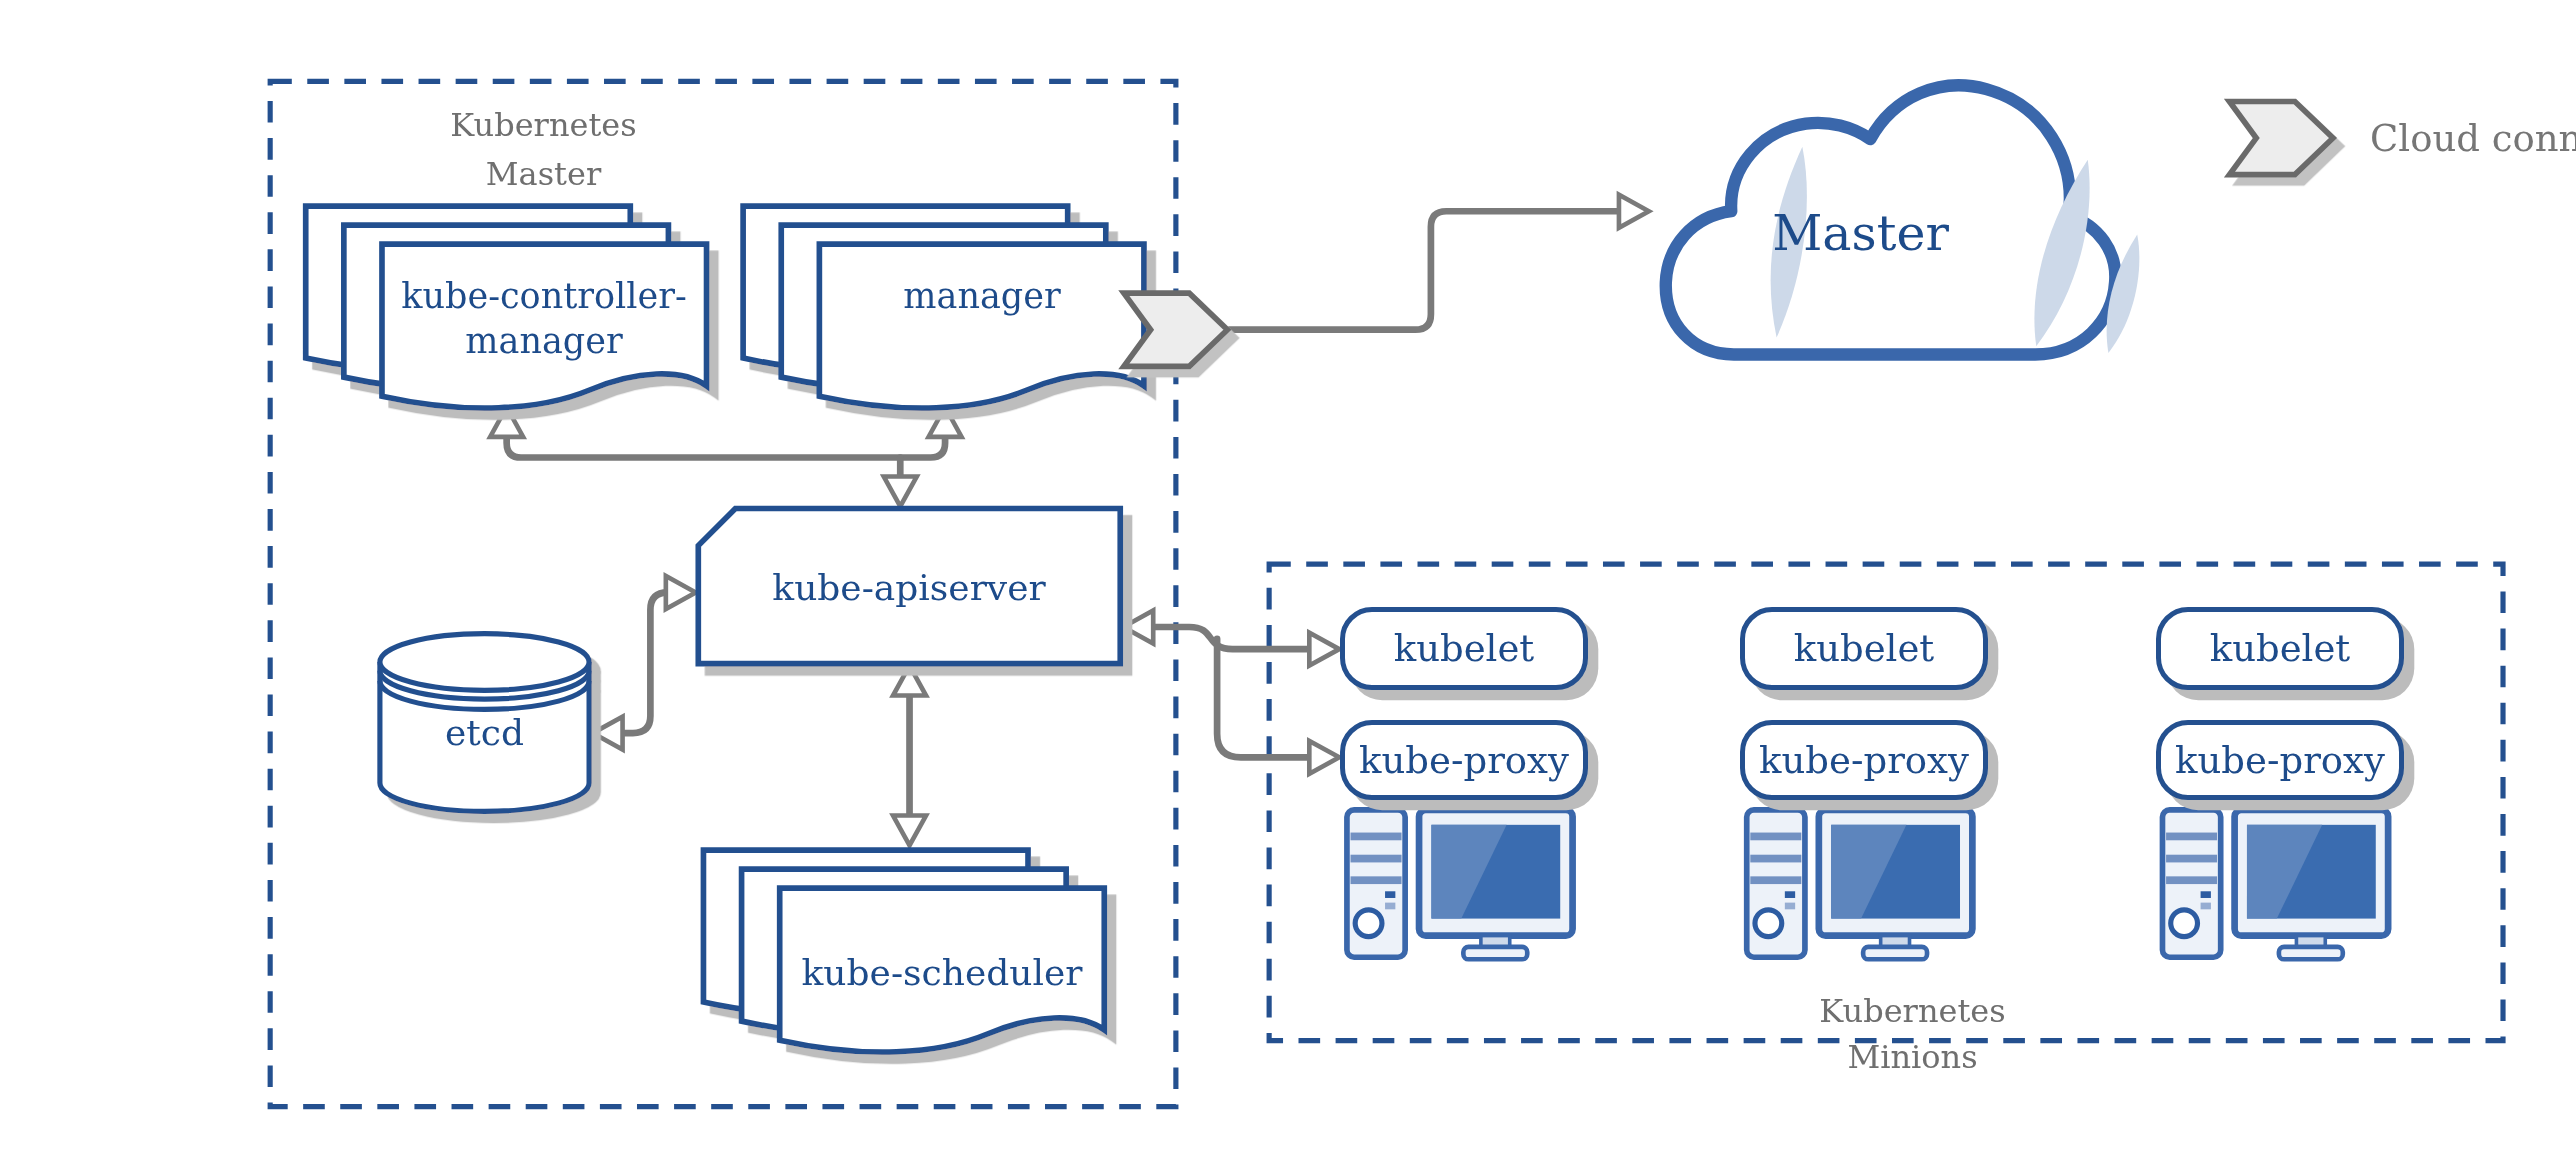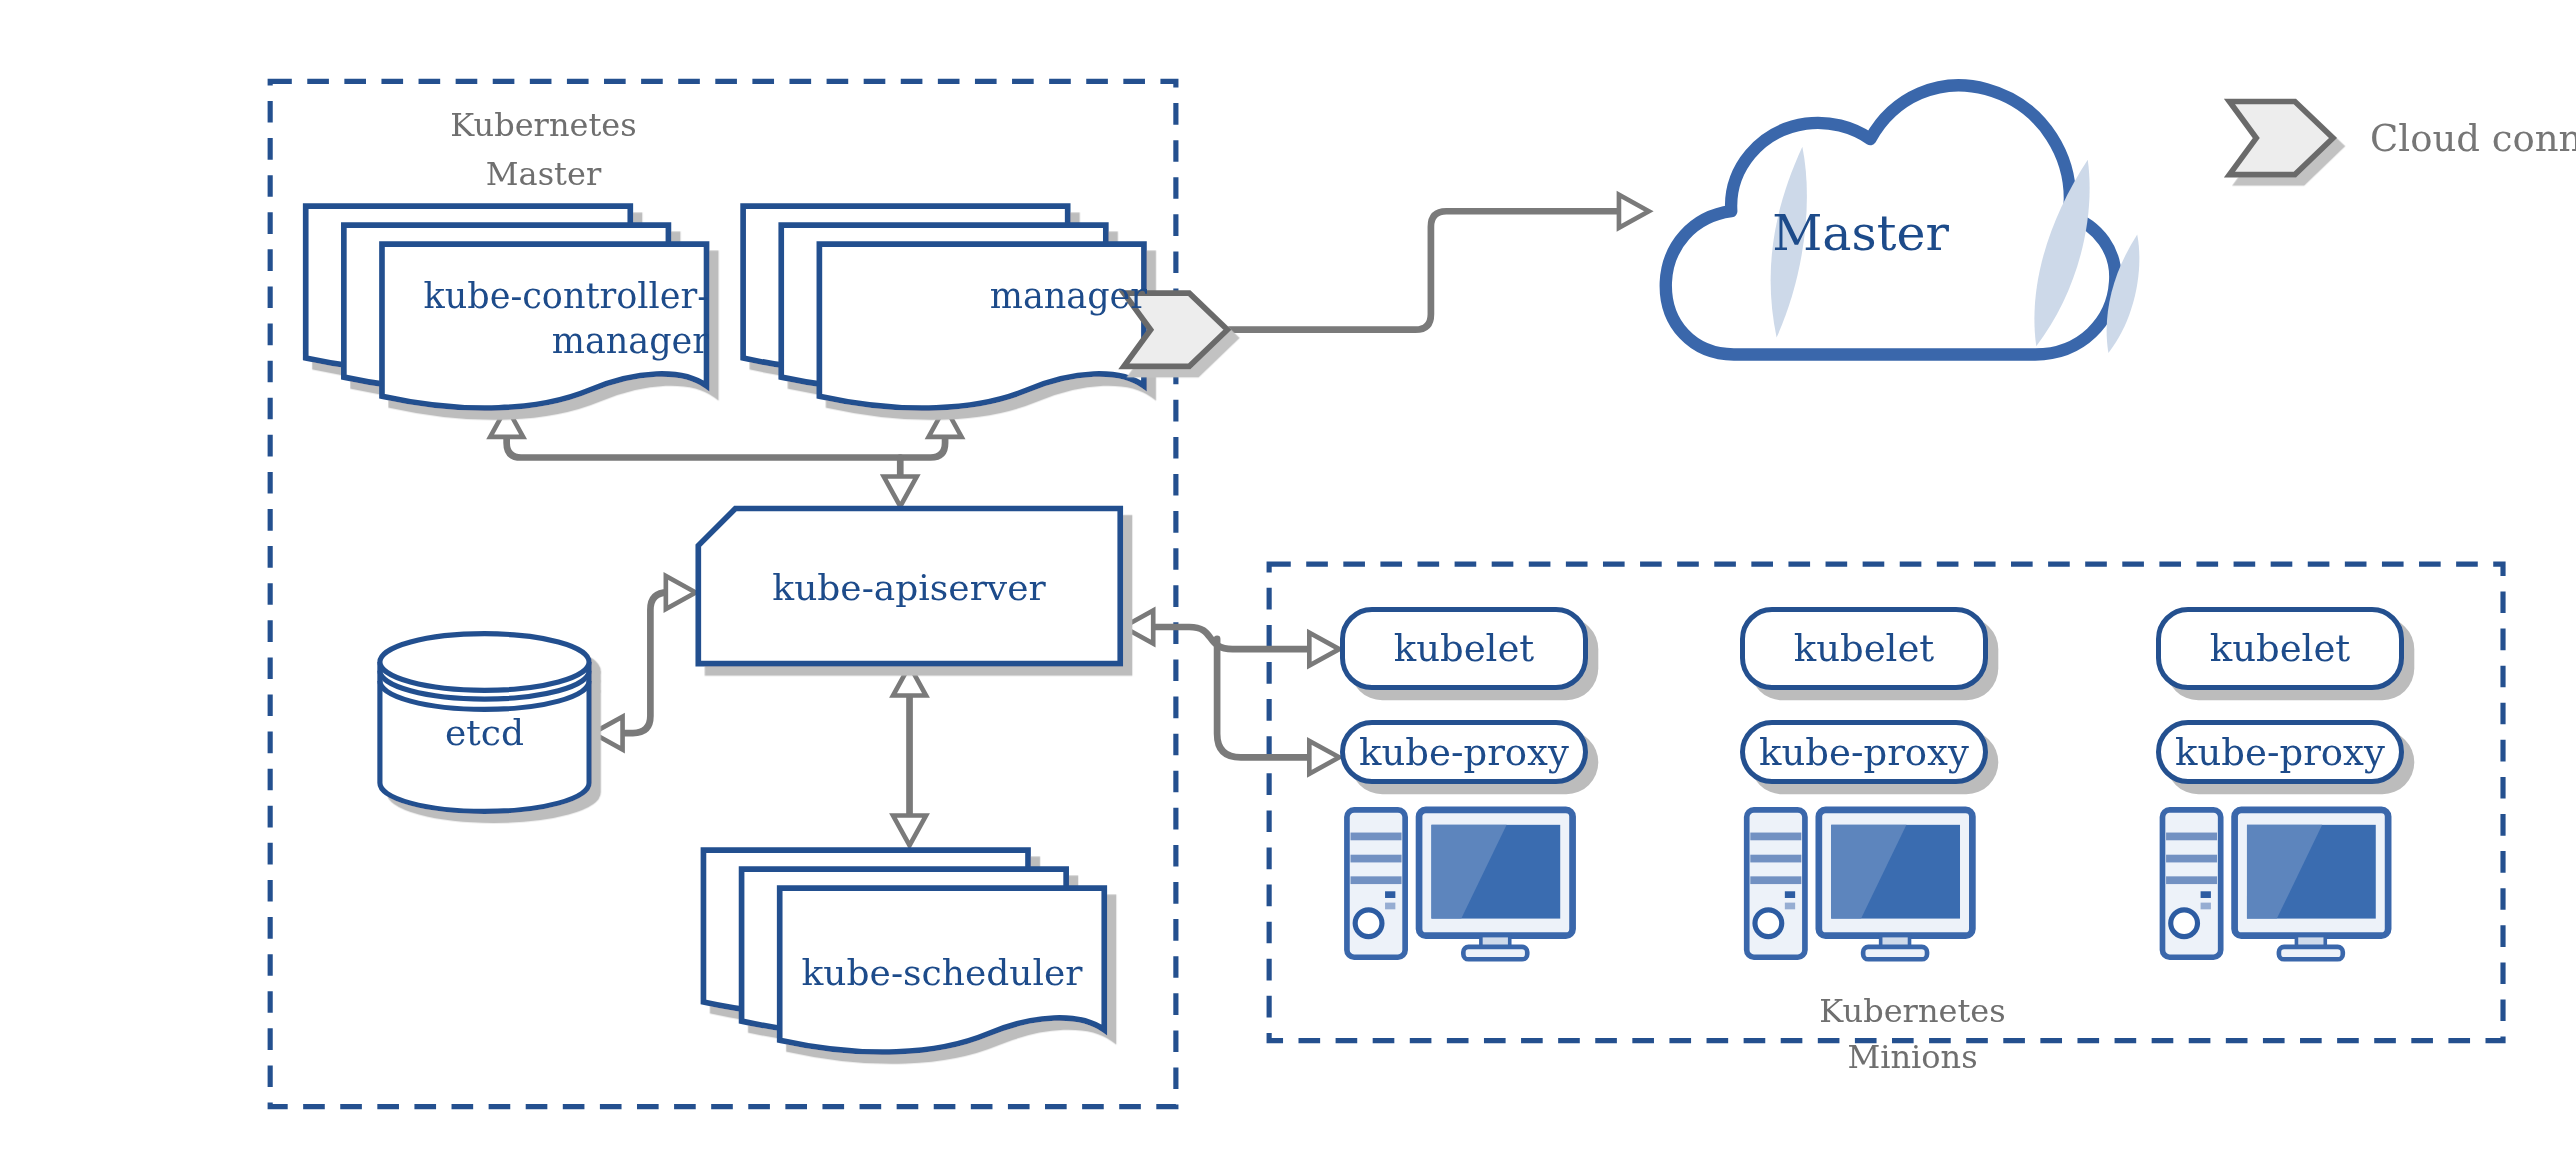--- a/index.html
+++ b/index.html
@@ -13,40 +13,40 @@
   #shape-layer{position:absolute;left:0;top:0;width:2665px;height:1153px;}
   .abs{position:absolute;}
   .gray-title{
     color:#6f6f6f;
     font-size:32px;line-height:49px;
     text-align:center;white-space:nowrap;
   }
   .doc-label{
     color:#1d4b8a;
     font-size:35px;line-height:45px;
-    text-align:right;white-space:nowrap;
+    text-align:center;white-space:nowrap;
   }
   .node-label{
     color:#1d4b8a;font-size:36px;text-align:center;white-space:nowrap;
   }
   .pill{
     position:absolute;
     box-sizing:border-box;
     width:248px;
     background:#ffffff;
     border:5.7px solid #24508f;
     border-radius:32px;
     box-shadow:10.3px 10.3px 0 #bcbcbc;
     display:flex;align-items:center;justify-content:center;
     color:#1d4b8a;font-size:37px;
     font-family:"DejaVu Serif","Liberation Serif",serif;
     white-space:nowrap;
   }
   .pill.kubelet{height:83px;top:607px;}
-  .pill.kproxy{height:64px;top:720px;}
+  .pill.kproxy{height:80px;top:720px;}
   .cloud-label{
     color:#1d4b8a;font-size:49px;text-align:center;white-space:nowrap;
   }
   .legend-label{
     color:#767676;font-size:37px;white-space:nowrap;
   }
 </style>
 </head>
 <body>
 

